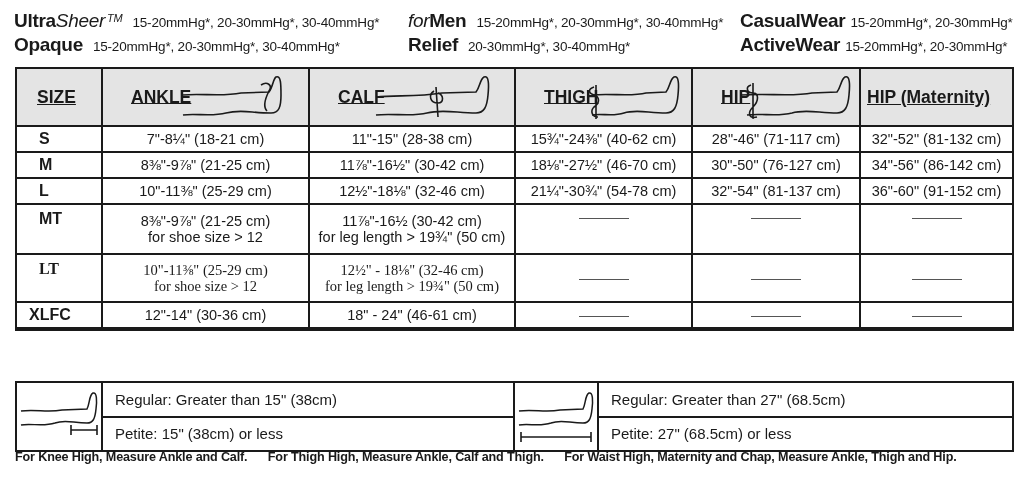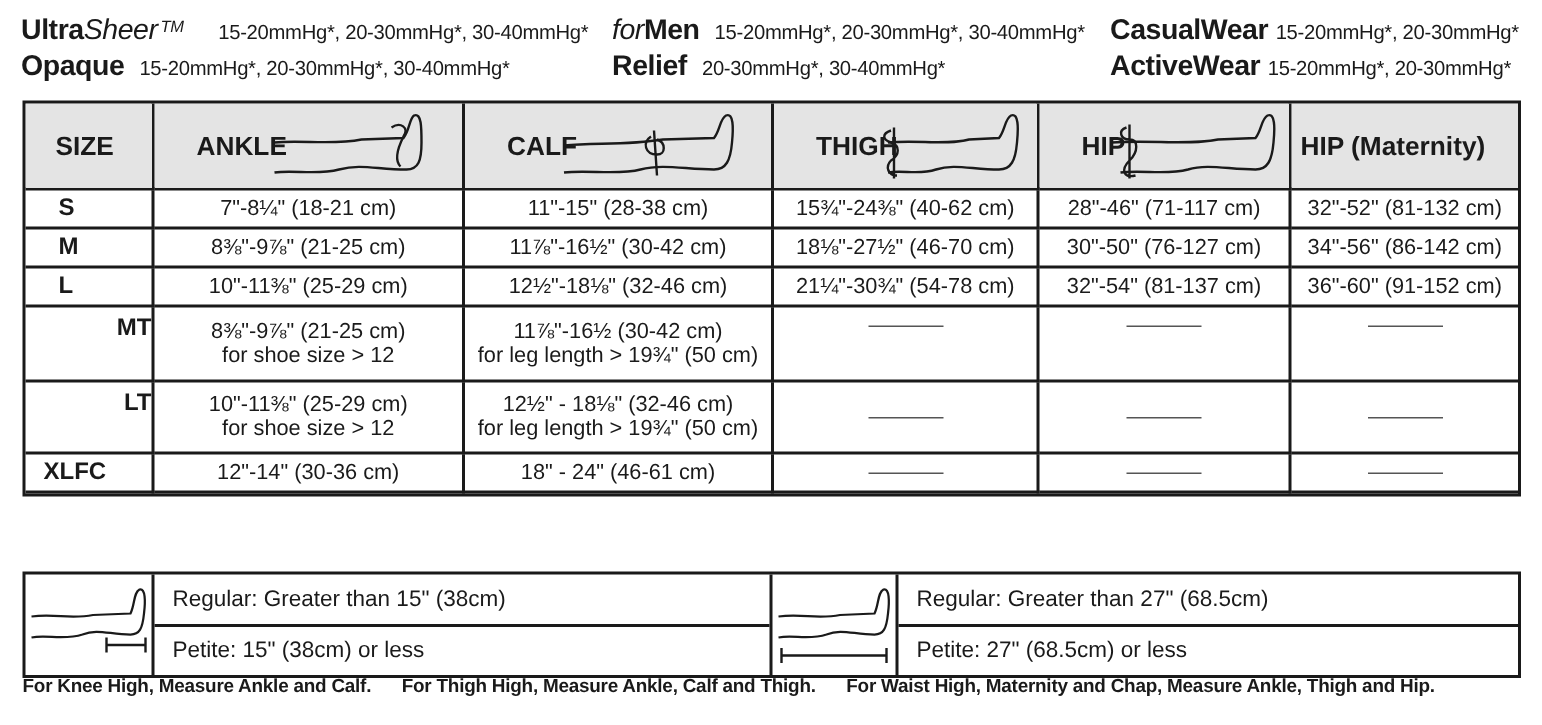--- a/index.html
+++ b/index.html
@@ -3,41 +3,41 @@
 <meta charset="utf-8">
 <style>
   html, body { margin: 0; padding: 0; background: #ffffff; }
   body { width: 1028px; height: 483px; position: relative; overflow: hidden;
          font-family: "Liberation Sans", sans-serif; color: #1a1a1a; }
 
   
   .prod { position: absolute; white-space: nowrap; font-size: 13.5px; letter-spacing: -0.2px; }
   .prod .name { font-weight: bold; font-size: 19px; letter-spacing: -0.3px; }
   .prod .name i { font-weight: normal; }
-  .prod .tm { font-style: italic; font-size: 11px; vertical-align: 5px; margin: 0 17px 0 2px; }
+  .prod .tm { font-style: italic; font-size: 11px; vertical-align: 5px; margin: 0 4px 0 2px; }
   .prod .vals { margin-left: 6px; }
 
   
   .grid { position: absolute; left: 15px; top: 67px; width: 999px;
           border: 2px solid #1a1a1a; box-sizing: border-box; }
   table.sz { border-collapse: collapse; width: 100%; table-layout: fixed; }
   table.sz td, table.sz th { border: 2px solid #1a1a1a; padding: 0; font-size: 14.5px;
           text-align: center; vertical-align: middle; line-height: 16px; }
-  table.sz tr:first-child th { border-top: none; }
+  table.sz tr:first-child th { border-top: none; text-decoration: underline; }
   table.sz tr td:first-child, table.sz tr th:first-child { border-left: none; }
   table.sz tr td:last-child, table.sz tr th:last-child { border-right: none; }
   table.sz th { background: #e4e4e4; height: 56px; font-size: 17.5px; font-weight: bold;
           text-align: left; padding-left: 28px; position: relative; }
   table.sz th.size-h { padding-left: 20px; }
   table.sz th.mat-h { padding-left: 6px; }
   table.sz td.size { font-weight: bold; font-size: 16px; text-align: left; padding-left: 22px; }
-  table.sz td.size.top { vertical-align: top; padding-top: 6px; text-align: right; }
+  table.sz td.size.top { vertical-align: top; padding-top: 6px; }
   .r28 td { height: 24px; }
   .r42 td { height: 42px; }
-  .r41 td { height: 40px; }
+  .r41 td { height: 40px; font-family: Liberation Serif, serif; }
   .dash { display: inline-block; width: 50px; height: 0; border-top: 1.5px solid #555; vertical-align: middle; }
   .dash.up { position: relative; top: -12px; }
   .two { line-height: 16px; }
   .two .l2 { display: block; }
   .hdr-label { vertical-align: middle; }
   .leg-svg { position: absolute; top: 4px; }
 
   
   .len { position: absolute; left: 15px; top: 381px; width: 999px; height: 71px;
          border: 2px solid #1a1a1a; box-sizing: border-box; display: flex; }

